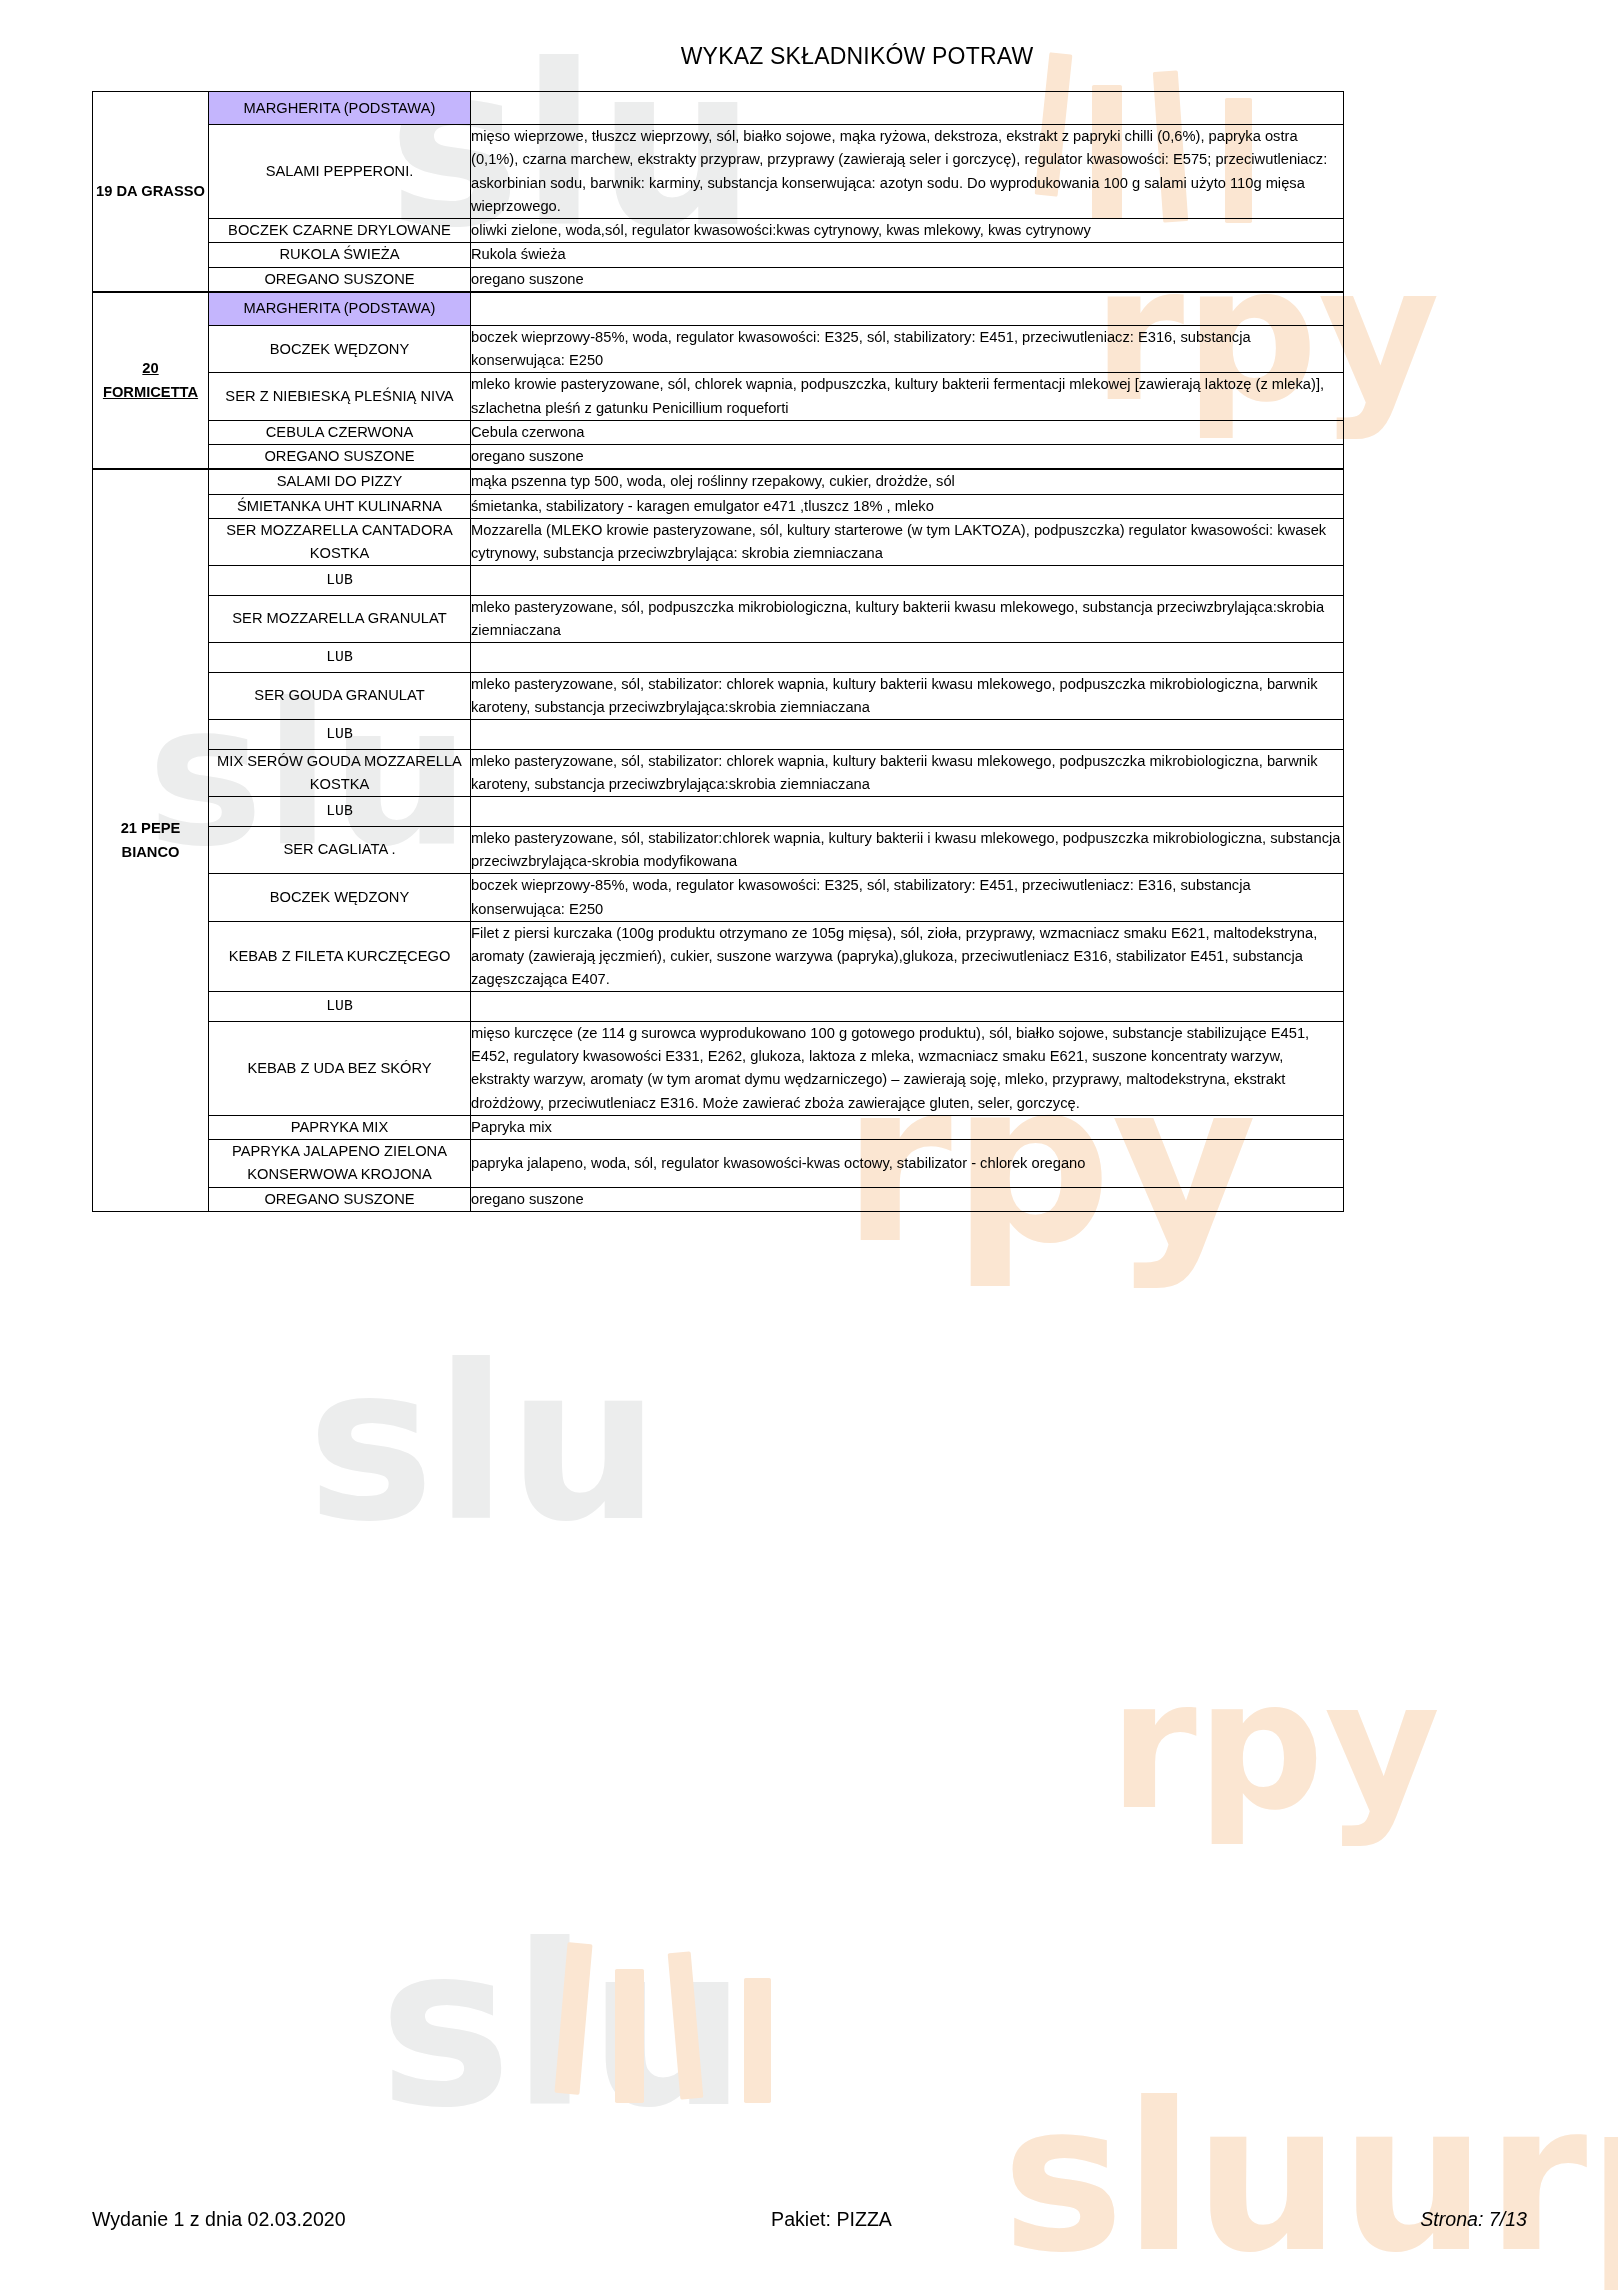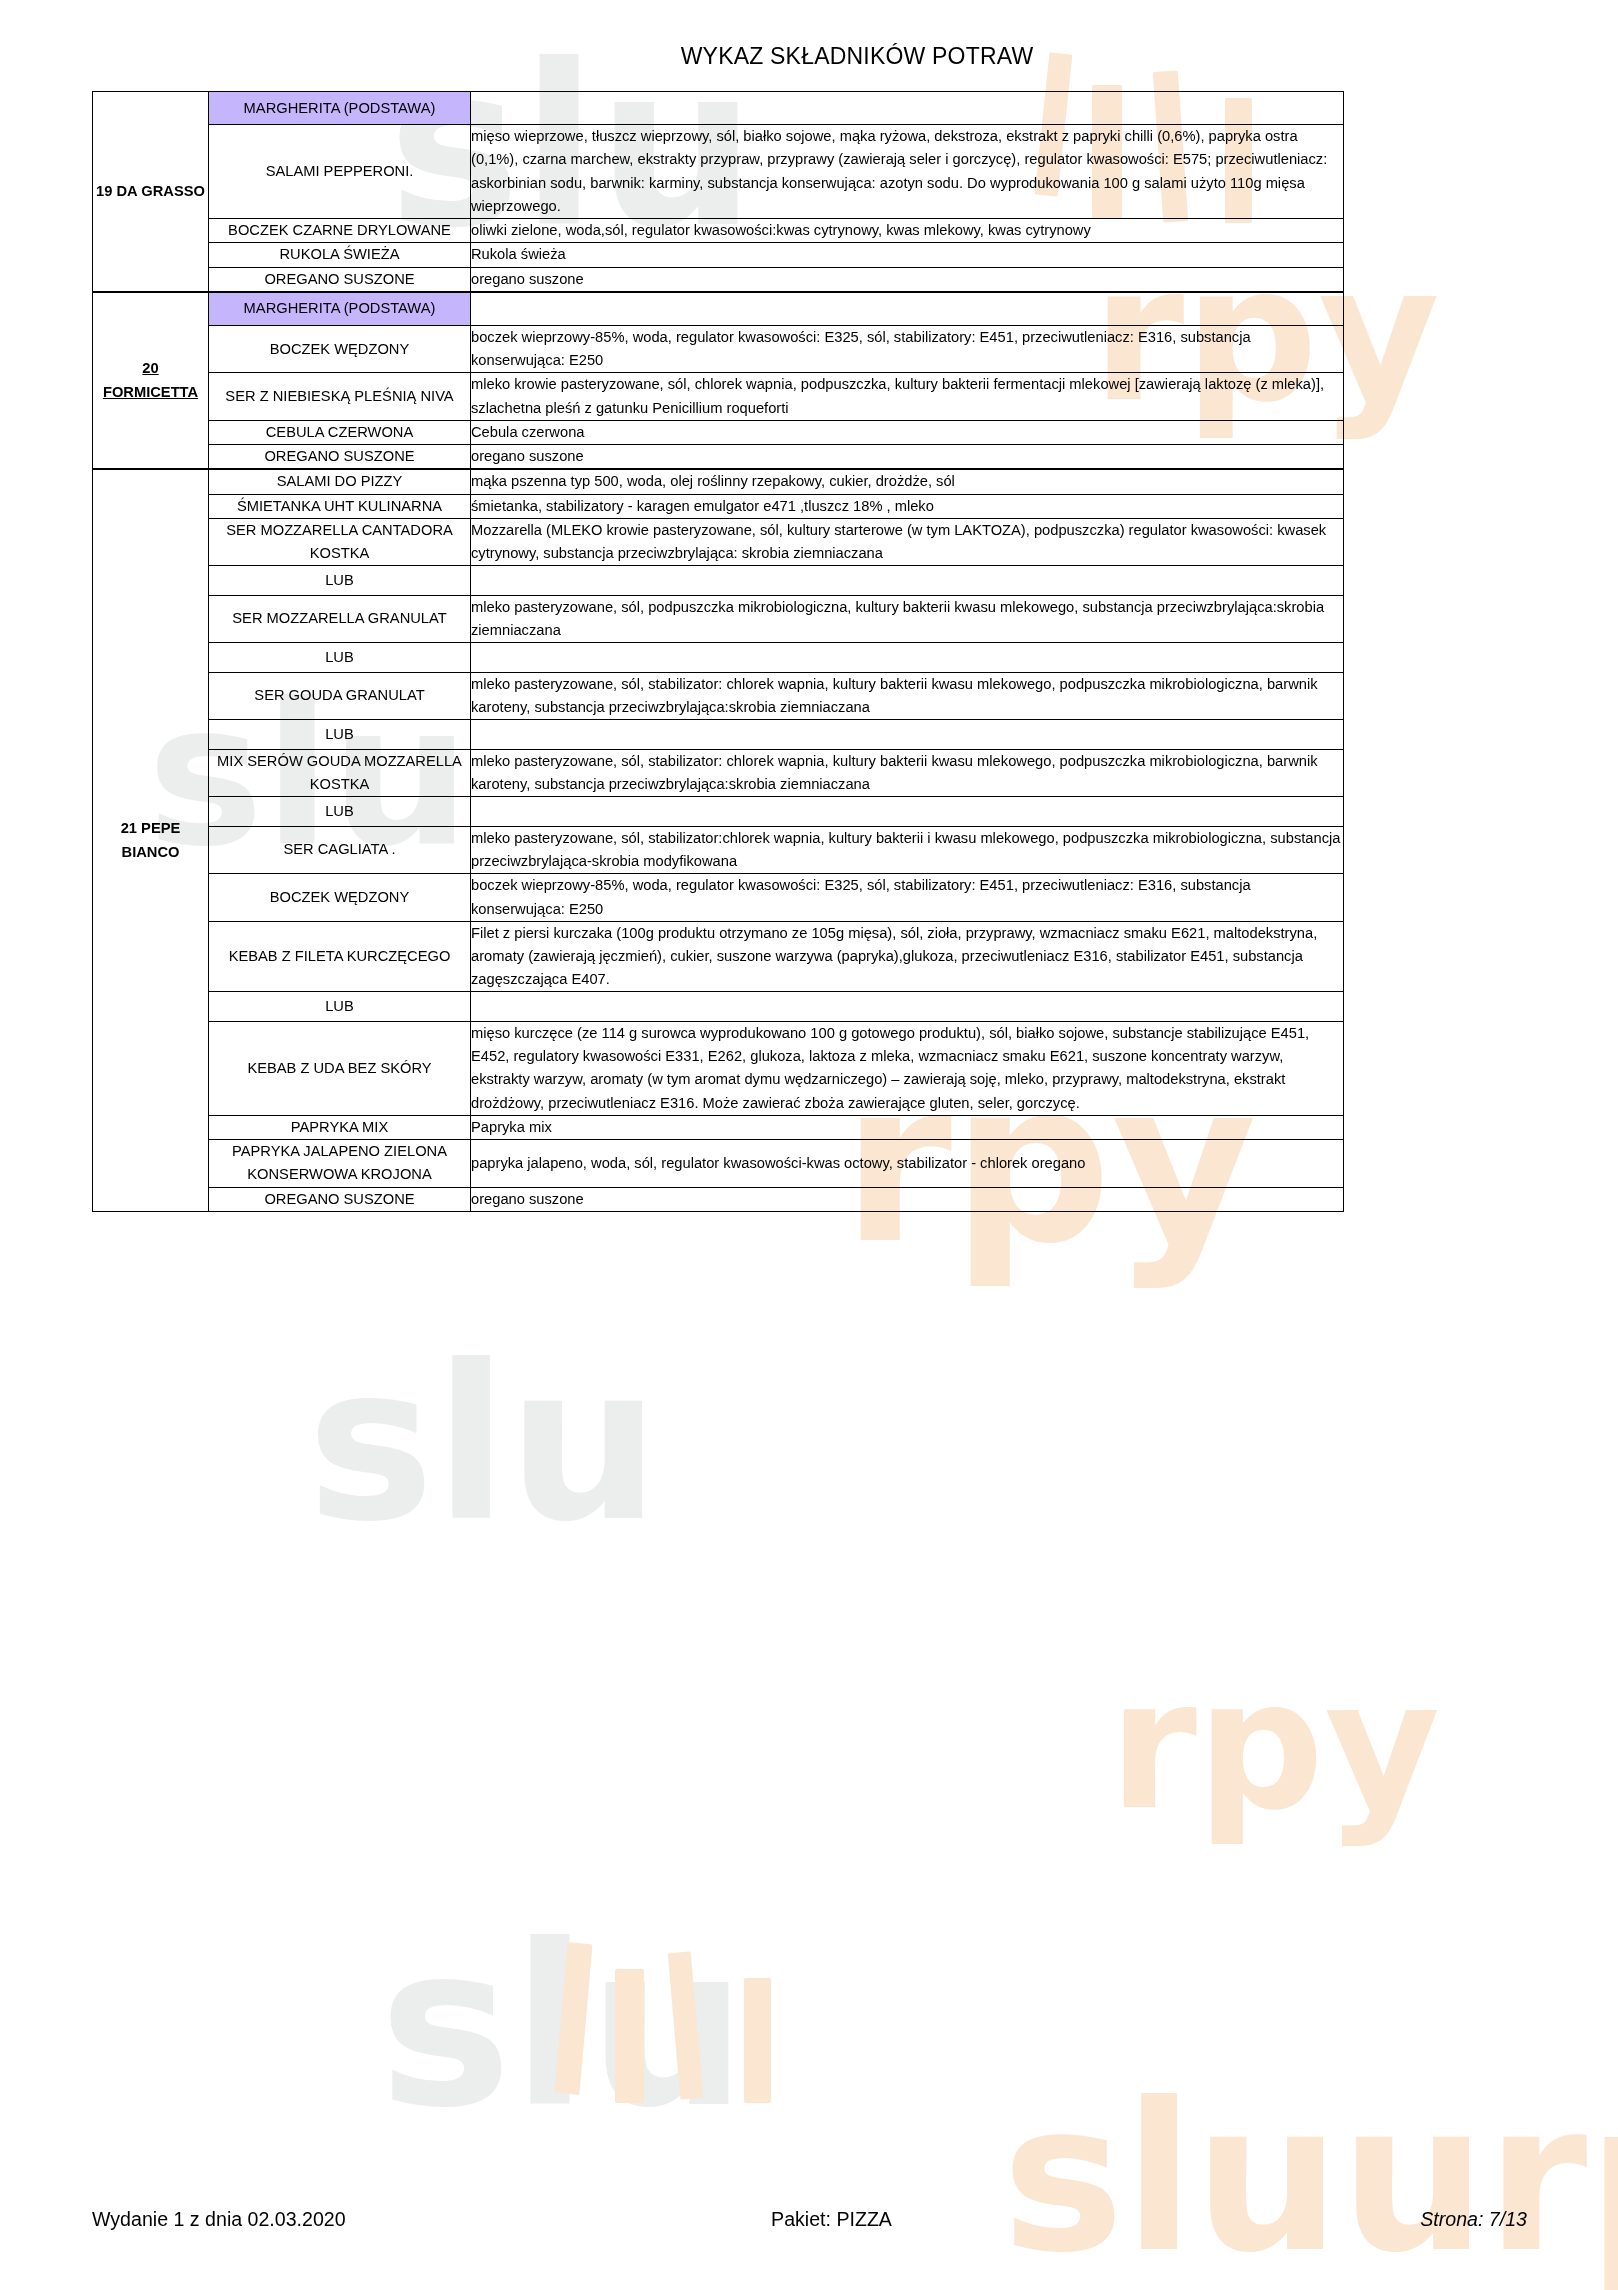--- a/index.html
+++ b/index.html
@@ -112,20 +112,21 @@
   td.ing-cell {
     text-align: center;
     padding: 6.2px 5.3px;
   }
   td.ing-cell.base {
     background: #c4b5fd;
     padding: 4.5px 5.3px;
   }
   td.ing-cell.lub {
     padding: 2.7px 5.3px;
+    font-family: Liberation Mono, monospace;
   }
   td.desc-cell {
     text-align: left;
     padding: 6.2px 7.1px 6.2px 6.2px;
   }
   td.desc-cell.empty, td.ing-cell.empty { padding: 0; }
 
   
   .footer {
     position: absolute;

